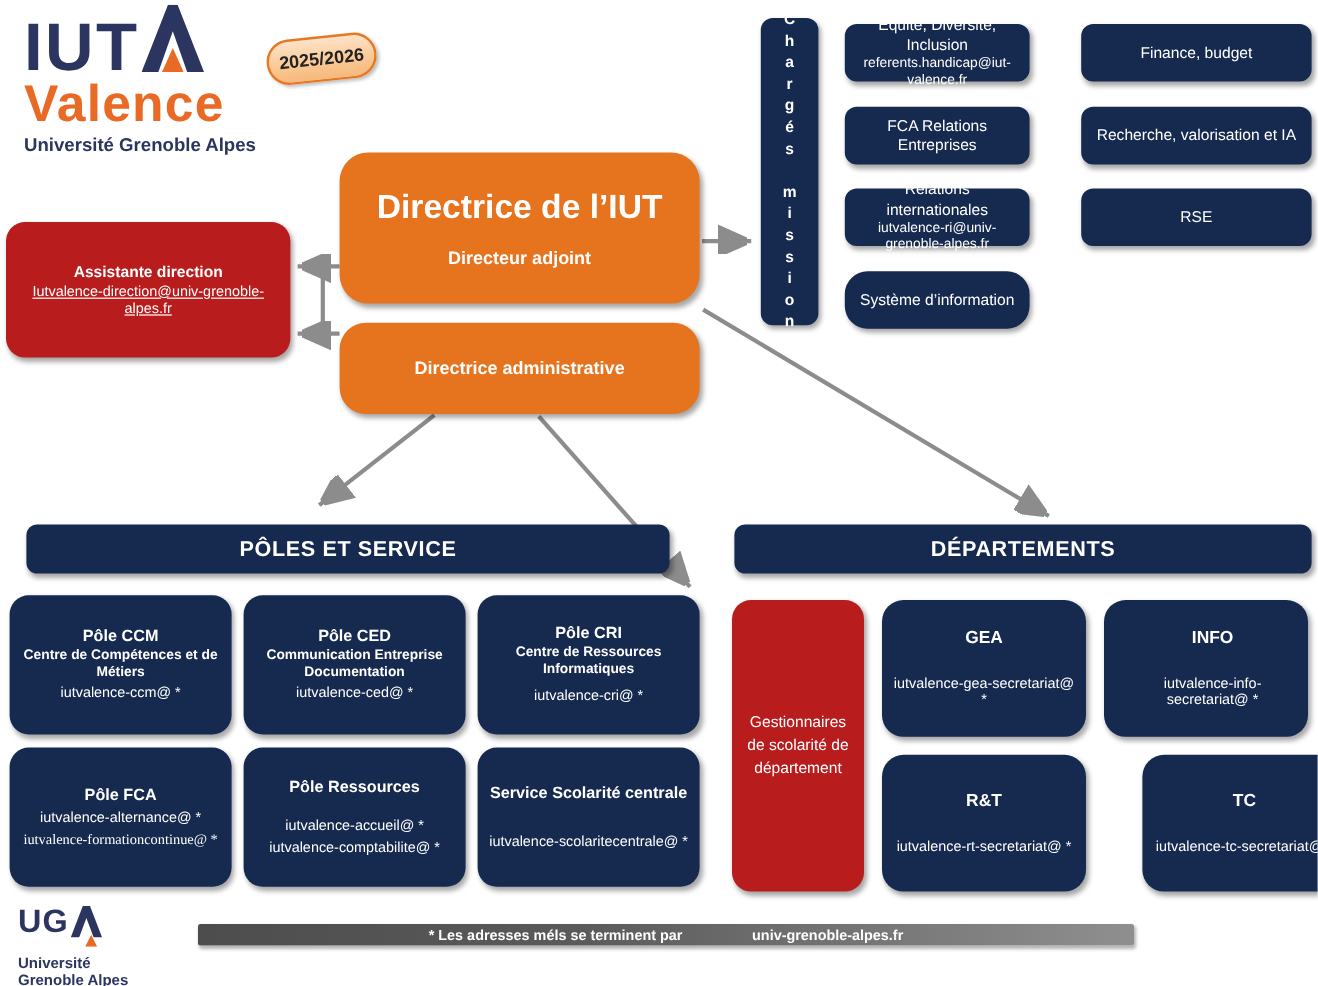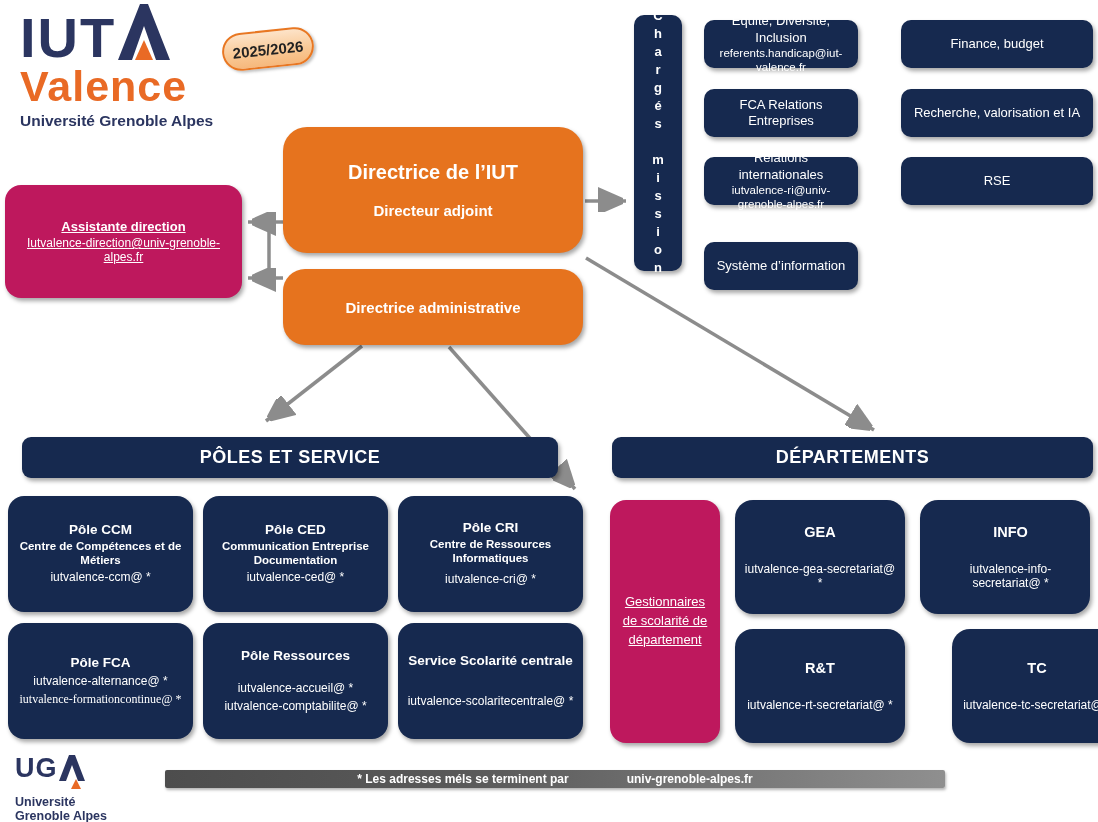--- a/index.html
+++ b/index.html
@@ -24,24 +24,24 @@
     display:flex; align-items:center; justify-content:center;
     font-size:15px; font-weight:600; color:#222;
     box-shadow:2px 2px 3px rgba(0,0,0,.25); }
 
   
   .box { position:absolute; border-radius:12px; color:#fff; display:flex; flex-direction:column;
     align-items:center; justify-content:center; text-align:center; z-index:2;
     box-shadow:2px 3px 4px rgba(0,0,0,.35); padding:4px 8px; }
   .navy { background:#16294F; }
   .orange { background:#E6731E; }
-  .graybox { background:#be185d;text-decoration:underline; }
+  .graybox { background:#b91c1c; }
 
   .orange-main { left:283px; top:127px; width:300px; height:126px; border-radius:24px; }
-  .orange-main .t1 { font-size:20px; font-weight:bold; margin-bottom:18px; }
+  .orange-main .t1 { font-size:28px; font-weight:bold; margin-bottom:18px; }
   .orange-main .t2 { font-size:15px; font-weight:bold; }
   .orange-admin { left:283px; top:269px; width:300px; height:76px; border-radius:22px; }
   .orange-admin .t1 { font-size:15px; font-weight:bold; }
 
   .assist { left:5px; top:185px; width:237px; height:113px; border-radius:16px; }
   .assist .t1 { font-size:13px; font-weight:bold; margin-bottom:2px; }
   .assist .mail { font-size:12px; text-decoration:underline; color:#fff; }
 
   
   .vbar { left:634px; top:15px; width:48px; height:256px; border-radius:10px; }
@@ -141,21 +141,21 @@
     <div class="mt">Equité, Diversité, Inclusion</div>
     <div class="me">referents.handicap@iut-valence.fr</div>
   </div>
   <div class="box navy mission" style="left:704px; top:89px;">
     <div class="mt">FCA Relations Entreprises</div>
   </div>
   <div class="box navy mission" style="left:704px; top:157px;">
     <div class="mt">Relations internationales</div>
     <div class="me">iutvalence-ri@univ-grenoble-alpes.fr</div>
   </div>
-  <div class="box navy mission" style="left:704px; top:242px;">
+  <div class="box navy mission" style="left:704px; top:226px;border-radius:19px;">
     <div class="mt">Système d’information</div>
   </div>
 
   <div class="box navy mission" style="left:901px; top:20px; width:192px;">
     <div class="mt">Finance, budget</div>
   </div>
   <div class="box navy mission" style="left:901px; top:89px; width:192px;">
     <div class="mt">Recherche, valorisation et IA</div>
   </div>
   <div class="box navy mission" style="left:901px; top:157px; width:192px;">

